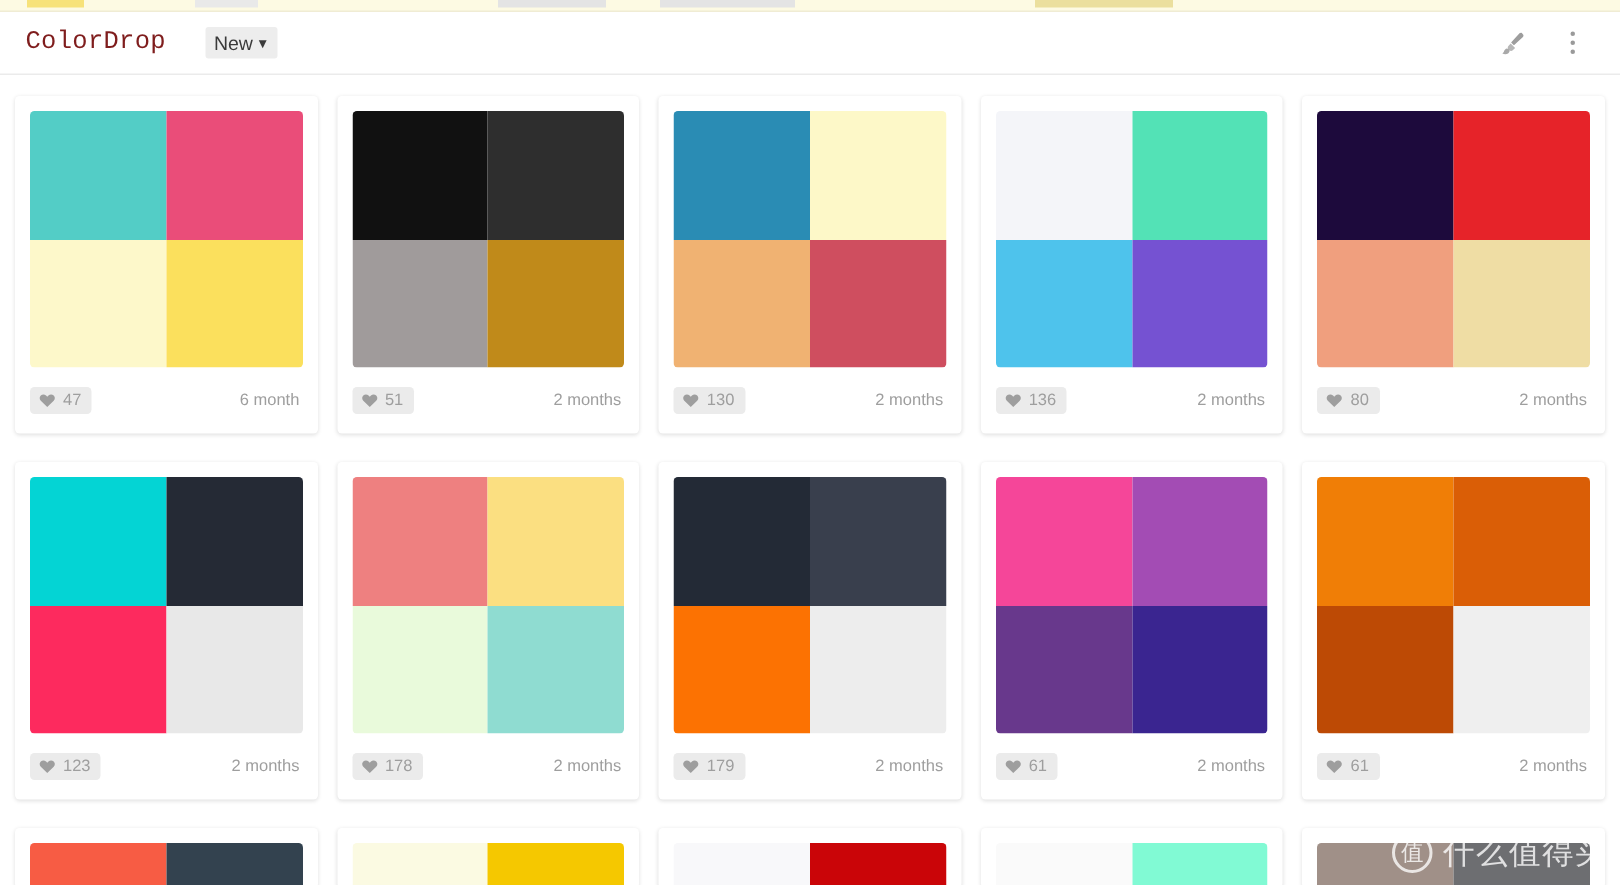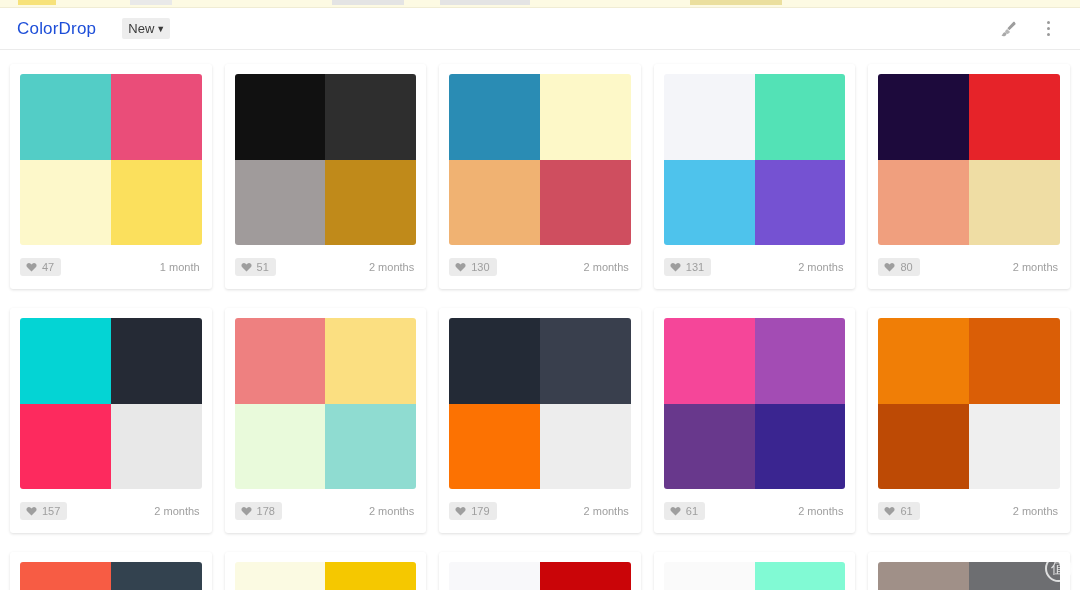--- a/index.html
+++ b/index.html
@@ -50,24 +50,25 @@
     height: 42px;
     background: #ffffff;
     border-bottom: 1px solid #ebebeb;
     display: flex;
     align-items: center;
     padding: 0 14px 0 14px;
   }
 
   .brand {
     font-size: 17px;
-    color: #1d4ed8;
+    color: #7f1d1d;
     letter-spacing: .2px;
     font-weight: 400;
     margin-left: 3px;
+    font-family: Liberation Mono, monospace;
   }
 
   .new-select {
     margin-left: 26px;
     display: inline-flex;
     align-items: center;
     gap: 2px;
     font-size: 13px;
     color: #3a3a3a;
     background: #ededed;
@@ -251,21 +252,21 @@
           <span style="background: rgb(253, 248, 202);"></span>
           <span style="background: rgb(251, 224, 93);"></span>
         </div>
         <div class="card-footer">
           <div class="likes">
             <svg class="heart-icon" width="11" height="10" viewBox="0 0 11 10" aria-hidden="true">
               <path d="M5.5 9.4L1.2 5.2C.2 4.2.2 2.6 1.2 1.7c1-1 2.5-1 3.5 0l.8.8.8-.8c1-1 2.5-1 3.5 0 1 .9 1 2.5 0 3.5L5.5 9.4z" fill="#9e9e9e"></path>
             </svg>
             <span class="likes-count">47</span>
           </div>
-          <div class="age">1 month</div>
+          <div class="age">6 month</div>
         </div>
       </div>
       <div class="card">
         <div class="swatch">
           <span style="background: rgb(17, 17, 17);"></span>
           <span style="background: rgb(46, 46, 46);"></span>
           <span style="background: rgb(160, 155, 155);"></span>
           <span style="background: rgb(192, 138, 26);"></span>
         </div>
         <div class="card-footer">
@@ -300,21 +301,21 @@
           <span style="background: rgb(244, 245, 249);"></span>
           <span style="background: rgb(83, 226, 182);"></span>
           <span style="background: rgb(78, 195, 236);"></span>
           <span style="background: rgb(117, 82, 210);"></span>
         </div>
         <div class="card-footer">
           <div class="likes">
             <svg class="heart-icon" width="11" height="10" viewBox="0 0 11 10" aria-hidden="true">
               <path d="M5.5 9.4L1.2 5.2C.2 4.2.2 2.6 1.2 1.7c1-1 2.5-1 3.5 0l.8.8.8-.8c1-1 2.5-1 3.5 0 1 .9 1 2.5 0 3.5L5.5 9.4z" fill="#9e9e9e"></path>
             </svg>
-            <span class="likes-count">131</span>
+            <span class="likes-count">136</span>
           </div>
           <div class="age">2 months</div>
         </div>
       </div>
       <div class="card">
         <div class="swatch">
           <span style="background: rgb(29, 10, 60);"></span>
           <span style="background: rgb(230, 35, 41);"></span>
           <span style="background: rgb(240, 159, 126);"></span>
           <span style="background: rgb(239, 221, 164);"></span>
@@ -334,21 +335,21 @@
           <span style="background: rgb(4, 212, 212);"></span>
           <span style="background: rgb(37, 42, 53);"></span>
           <span style="background: rgb(253, 42, 94);"></span>
           <span style="background: rgb(232, 232, 232);"></span>
         </div>
         <div class="card-footer">
           <div class="likes">
             <svg class="heart-icon" width="11" height="10" viewBox="0 0 11 10" aria-hidden="true">
               <path d="M5.5 9.4L1.2 5.2C.2 4.2.2 2.6 1.2 1.7c1-1 2.5-1 3.5 0l.8.8.8-.8c1-1 2.5-1 3.5 0 1 .9 1 2.5 0 3.5L5.5 9.4z" fill="#9e9e9e"></path>
             </svg>
-            <span class="likes-count">157</span>
+            <span class="likes-count">123</span>
           </div>
           <div class="age">2 months</div>
         </div>
       </div>
       <div class="card">
         <div class="swatch">
           <span style="background: rgb(238, 128, 128);"></span>
           <span style="background: rgb(251, 223, 129);"></span>
           <span style="background: rgb(233, 250, 219);"></span>
           <span style="background: rgb(143, 220, 209);"></span>
@@ -441,15 +442,16 @@
       <div class="card partial">
         <div class="swatch">
           <span style="background: rgb(160, 144, 136);"></span>
           <span style="background: rgb(109, 110, 113);"></span>
         </div>
       </div>
     </div>
 
   <div class="watermark">
     <span class="wm-badge">值</span>
+    <span class="wm-text">什么值得买</span>
   </div>
 
 </div>
 
 </body></html>

